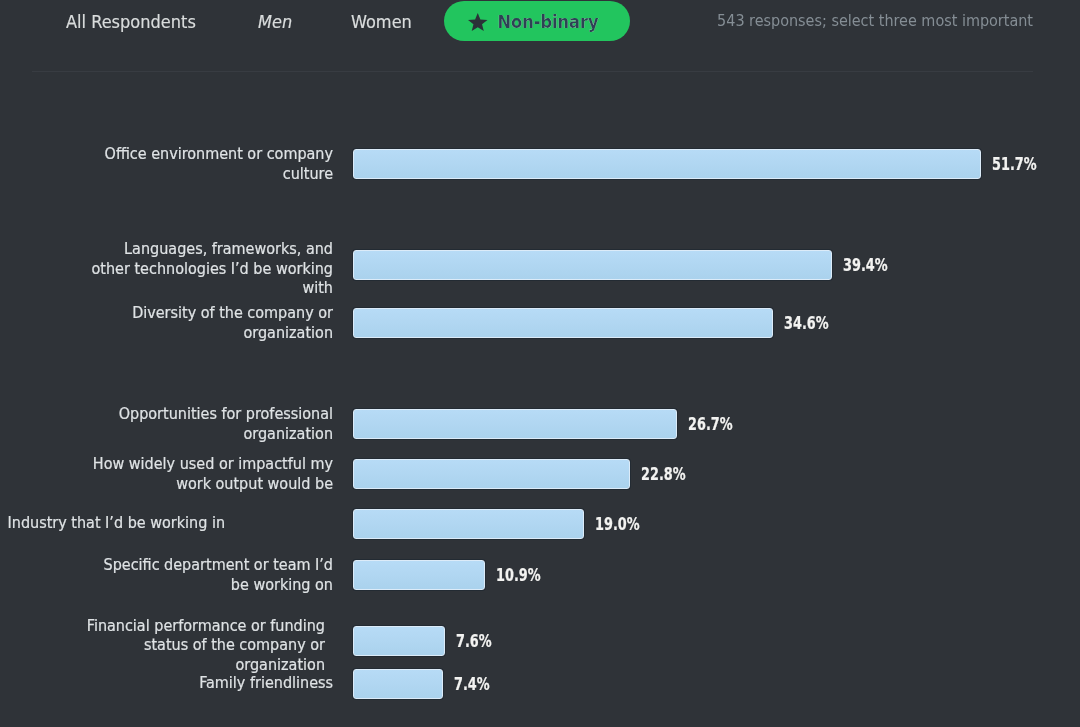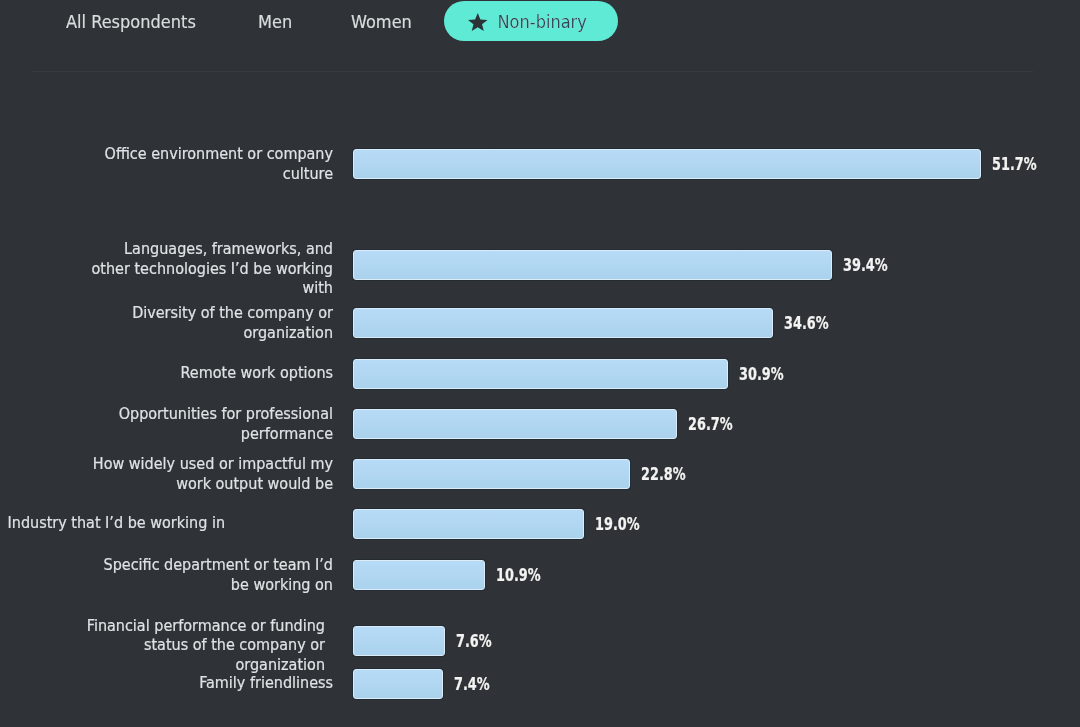--- a/index.html
+++ b/index.html
@@ -29,24 +29,25 @@
     top: 1px;
     height: 40px;
     line-height: 42px;
     font-size: 18px;
     color: #dadddd;
     -webkit-text-stroke: 0.18px #dadddd;
     white-space: nowrap;
     cursor: pointer;
   }
   .tab.selected {
-    background: #5eead4;
+    background: #22c55e;
     color: #2d4254;
     border-radius: 20px;
     padding: 0 31px 0 24px;
+    font-weight: bold;
   }
   .tab .star { display: inline-block; width: 19.5px; height: 18px; vertical-align: -3px; margin-right: 10px; }
 
   .resp-note {
     position: absolute;
     top: 1px; height: 40px; line-height: 40px;
     right: 47px;
     font-size: 16px;
     color: #858e95;
     white-space: nowrap;
@@ -98,53 +99,49 @@
     transform-origin: left center;
   }
 </style>
 </head>
 <body>
 
 <div id="root">
 
   <div class="tabbar" id="tabbar">
       <div class="tab" style="left: 66px;"><span>All Respondents</span></div>
-      <div class="tab" style="left: 258px;"><span>Men</span></div>
+      <div class="tab" style="left: 258px; font-style: italic;"><span>Men</span></div>
       <div class="tab" style="left: 351px;"><span>Women</span></div>
       <div class="tab selected" style="left: 444px;"><svg class="star" viewBox="0 0 19.5 18" preserveAspectRatio="none">
           <path fill="#2b3238" d="M9.75 0 L12.40 6.41 L19.50 6.88 L14.04 11.30 L15.78 18.00 L9.75 14.33 L3.72 18.00 L5.46 11.30 L0 6.88 L7.10 6.41 Z"></path>
         </svg><span>Non-binary</span></div>
     </div>
 
+  <div class="resp-note">543 responses; select three most important</div>
 
   <div class="divider"></div>
 
   <div class="chart" id="chart">
       <div class="row" style="top: 149px; height: 30px; width: 1080px;">
         <div class="cat-label" style="margin-top:-1px">Office environment or company culture</div>
         <div class="bar" style="width:627.9px"></div>
         <div class="val" style="left:991.9px">51.7%</div>
       </div>
       <div class="row" style="top: 249.8px; height: 30px; width: 1080px;">
         <div class="cat-label" style="margin-top:3.5px">Languages, frameworks, and other technologies I’d be working with</div>
         <div class="bar" style="width:478.5px"></div>
         <div class="val" style="left:842.5px">39.4%</div>
       </div>
       <div class="row" style="top: 308.1px; height: 30px; width: 1080px;">
         <div class="cat-label" style="margin-top:-1px">Diversity of the company or organization</div>
         <div class="bar" style="width:420.2px"></div>
         <div class="val" style="left:784.2px">34.6%</div>
       </div>
-      <div class="row" style="top: 359px; height: 30px; width: 1080px;">
-        <div class="cat-label" style="margin-top:-1px">Remote work options</div>
-        <div class="bar" style="width:375.3px"></div>
-        <div class="val" style="left:739.3px">30.9%</div>
-      </div>
       <div class="row" style="top: 409px; height: 30px; width: 1080px;">
-        <div class="cat-label" style="margin-top:-1px">Opportunities for professional performance</div>
+        <div class="cat-label" style="margin-top:-1px">Opportunities for professional organization</div>
         <div class="bar" style="width:324.3px"></div>
         <div class="val" style="left:688.3px">26.7%</div>
       </div>
       <div class="row" style="top: 459px; height: 30px; width: 1080px;">
         <div class="cat-label" style="margin-top:-1px">How widely used or impactful my work output would be</div>
         <div class="bar" style="width:276.9px"></div>
         <div class="val" style="left:640.9px">22.8%</div>
       </div>
       <div class="row" style="top: 509.4px; height: 30px; width: 972px;">
         <div class="cat-label" style="margin-top:-1px">Industry that I’d be working in</div>

